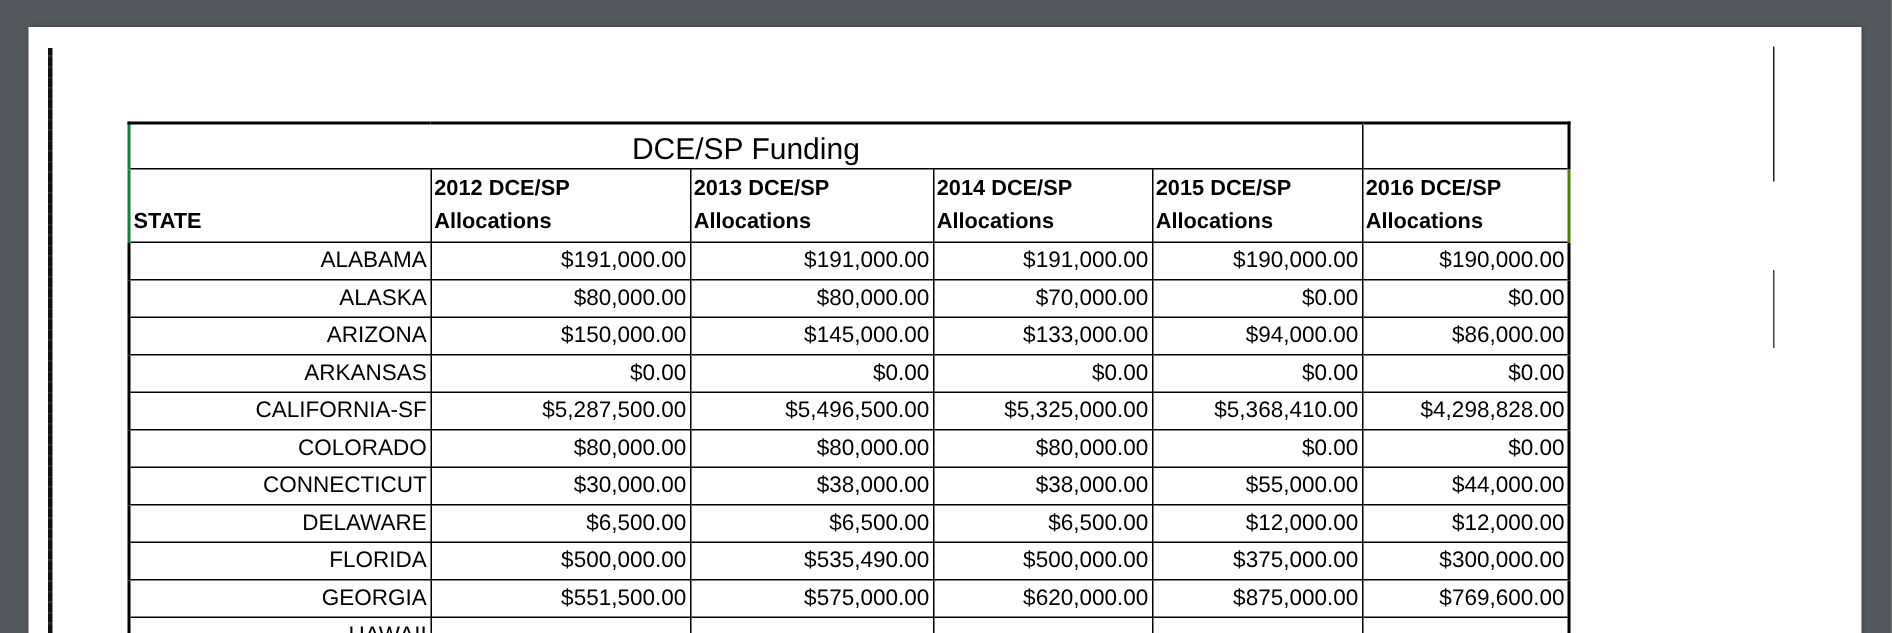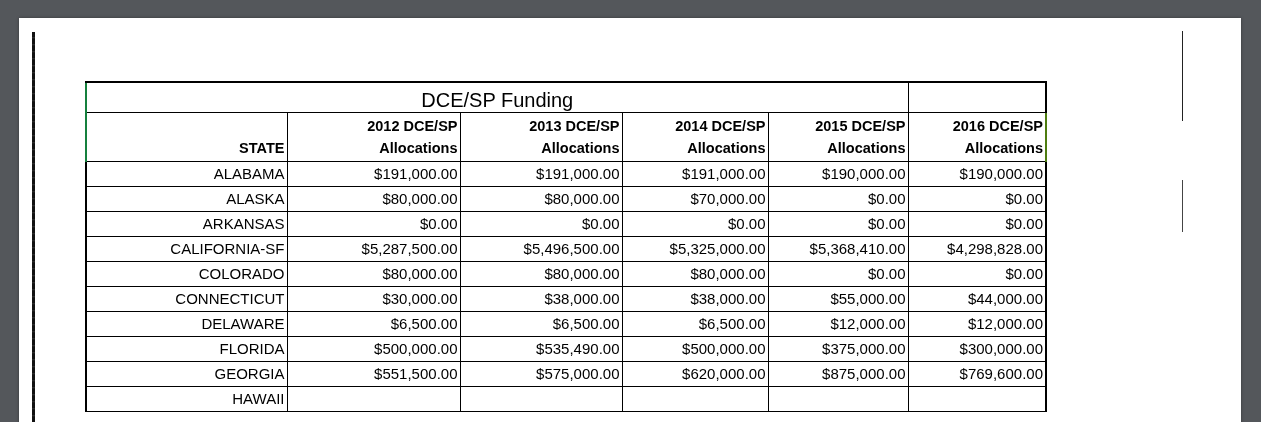--- a/index.html
+++ b/index.html
@@ -75,21 +75,21 @@
     border-top: 2px solid #000;
   }
   table.funding .title-right {
     border-top: 2px solid #000;
     border-right: 2px solid #000;
   }
   table.funding .hdr {
     height: 46px;
     font-size: 14.5px;
     font-weight: bold;
-    text-align: right;
+    text-align: left;
     vertical-align: middle;
     line-height: 22px;
   }
   table.funding .hdr-state {
     vertical-align: bottom;
     padding-bottom: 2px;
   }
   table.funding tbody td {
     height: 24px;
     font-size: 15px;
@@ -174,20 +174,28 @@
         </tr>
         <tr>
           <td class="state">ALASKA</td>
           <td class="money">$80,000.00</td>
           <td class="money">$80,000.00</td>
           <td class="money">$70,000.00</td>
           <td class="money">$0.00</td>
           <td class="money last">$0.00</td>
         </tr>
         <tr>
+          <td class="state">ARIZONA</td>
+          <td class="money">$150,000.00</td>
+          <td class="money">$145,000.00</td>
+          <td class="money">$133,000.00</td>
+          <td class="money">$94,000.00</td>
+          <td class="money last">$86,000.00</td>
+        </tr>
+        <tr>
           <td class="state">ARKANSAS</td>
           <td class="money">$0.00</td>
           <td class="money">$0.00</td>
           <td class="money">$0.00</td>
           <td class="money">$0.00</td>
           <td class="money last">$0.00</td>
         </tr>
         <tr>
           <td class="state">CALIFORNIA-SF</td>
           <td class="money">$5,287,500.00</td>

